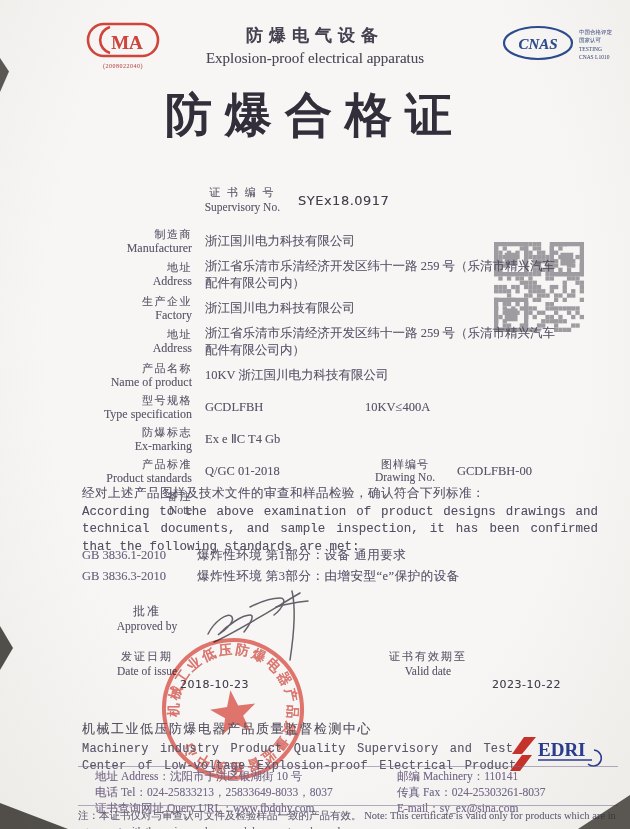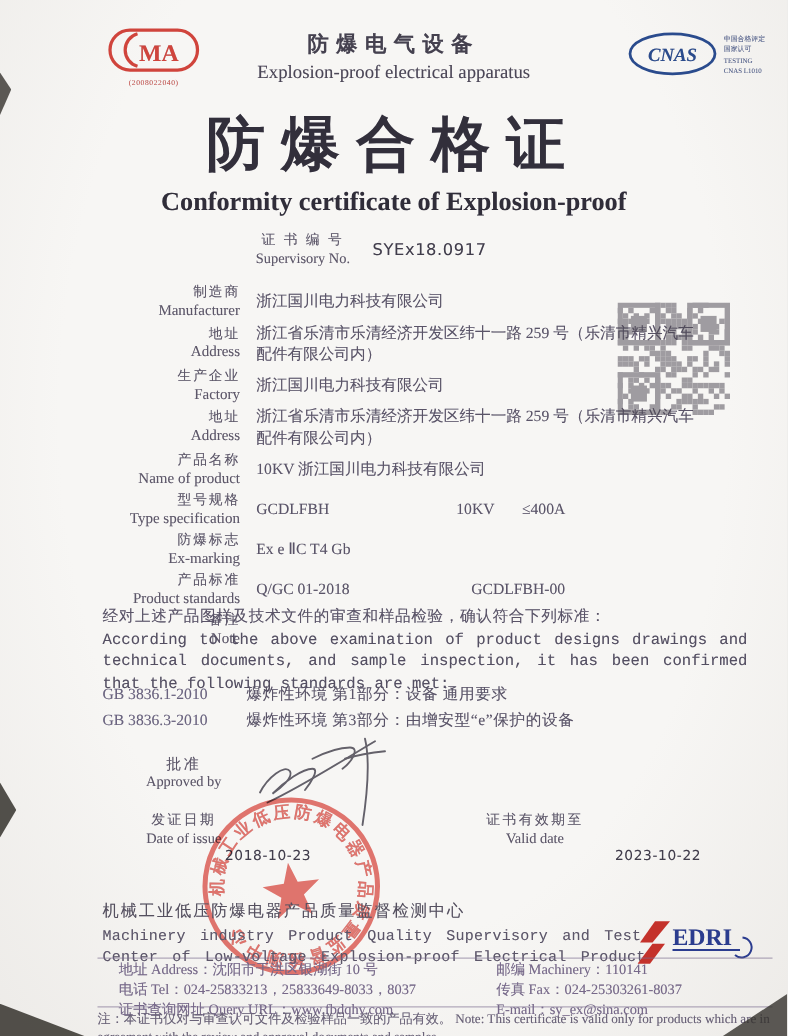--- a/index.html
+++ b/index.html
@@ -35,21 +35,21 @@
   .flabel{width:112px;flex:none;text-align:right;line-height:1.18;padding:2px 0;}
   .flabel .zh{font-size:11px;letter-spacing:1.5px;color:#5d5769;}
   .flabel .en{font-size:12px;color:#5d5769;}
   .fvalue{flex:1;padding-left:13px;font-size:12.5px;line-height:1.35;color:#5a5468;}
   .fvflex{display:flex;align-items:center;}
   .w160{width:160px;flex:none;}
   .dlabel{width:80px;flex:none;text-align:center;line-height:1.2;}
   .dlabel .zh{font-size:11px;letter-spacing:1px;color:#5d5769;}
   .dlabel .en{font-size:11.5px;color:#5d5769;}
   .dval{padding-left:12px;}
-  .gap18{margin-right:22px;}
+  .gap18{}
   .qr{position:absolute;left:494px;top:242px;width:90px;height:90px;opacity:.5;}
   
   .statement{position:absolute;top:485px;left:82px;right:32px;font-size:12.5px;line-height:1.4;}
   .statement .zh{letter-spacing:.5px;color:#5a5468;}
   .statement .en{text-align:justify;color:#544f62;margin-top:1px;font-family:Liberation Mono, monospace;}
   .standards{position:absolute;top:545px;left:82px;right:32px;font-size:12.5px;line-height:1.65;}
   .std-code{display:inline-block;width:112px;color:#6b6480;}
   .std-desc{color:#5a5468;letter-spacing:.5px;}
   
   .apr-label{left:92px;top:604px;width:110px;}
@@ -109,21 +109,20 @@
     </svg>
     <div class="cnas-side">
       <div>中国合格评定</div>
       <div>国家认可</div>
       <div>TESTING</div>
       <div>CNAS L1010</div>
     </div>
   </div>
 
   <div class="title-zh">防爆合格证</div>
-  <div class="title-en">Conformity certificate of Explosion-proof</div>
 
   <div class="certno">
     <div class="lblstack">
       <div class="zh">证 书 编 号</div>
       <div class="en">Supervisory No.</div>
     </div>
     <div class="certno-val">SYEx18.0917</div>
   </div>
 
   <div class="fields">
@@ -188,20 +187,24 @@
       <div class="fvalue">Ex e ⅡC T4 Gb</div>
     </div>
 
     <div class="frow">
       <div class="flabel">
           <div class="zh">产品标准</div>
         <div class="en">Product standards</div>
         </div>
       <div class="fvalue fvflex">
         <span class="w160">Q/GC 01-2018</span>
+        <span class="dlabel">
+            <span class="zh" style="display:block">图样编号</span>
+          <span class="en" style="display:block">Drawing No.</span>
+          </span>
         <span class="dval">GCDLFBH-00</span>
       </div>
     </div>
 
     <div class="frow">
       <div class="flabel">
           <div class="zh">备注</div>
         <div class="en">Note</div>
         </div>
       <div class="fvalue"></div>

